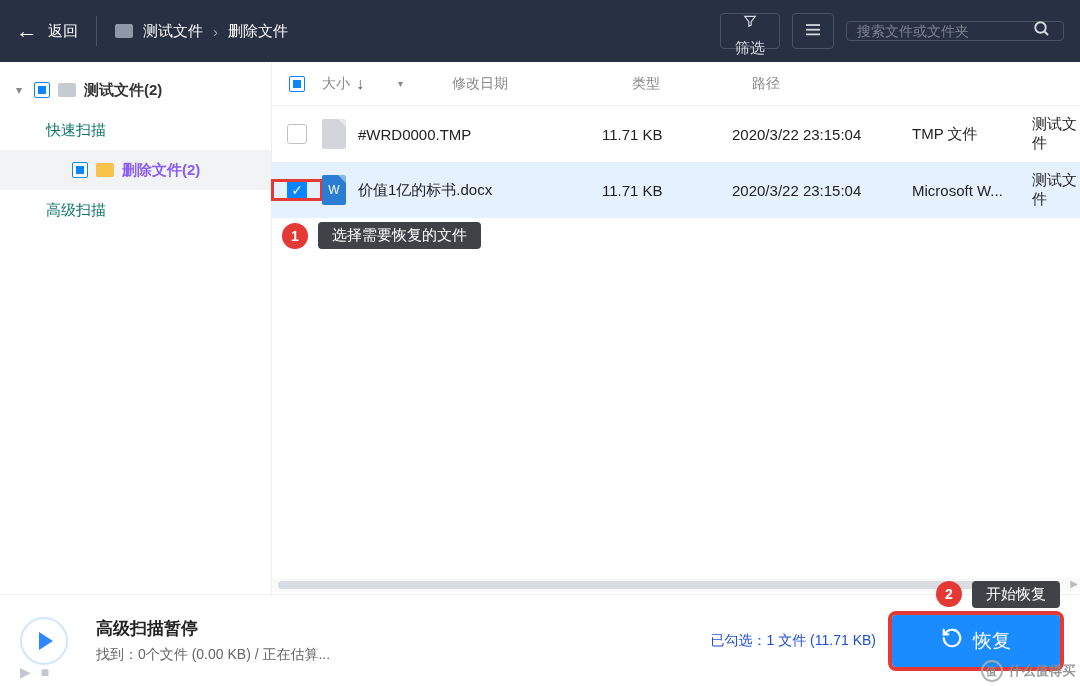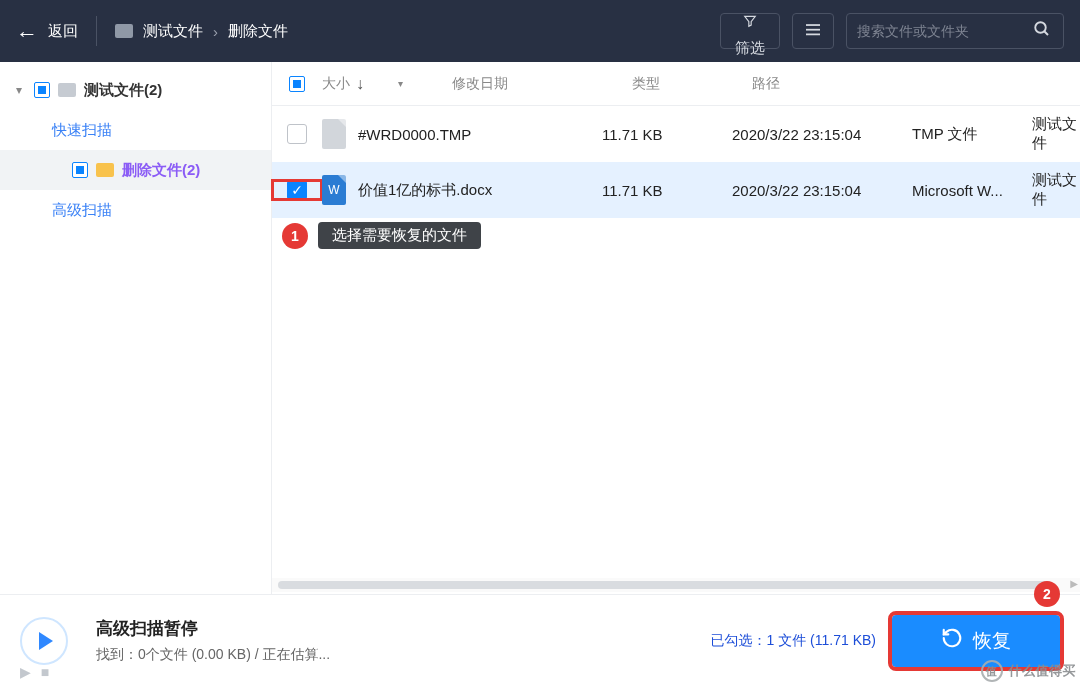--- a/index.html
+++ b/index.html
@@ -8,29 +8,29 @@
 
 .topbar { height:62px; background:#283043; display:flex; align-items:center; padding:0 16px; color:#d5d9e0; font-size:15px; }
 .back-btn { display:flex; align-items:center; gap:10px; cursor:pointer; color:#fff; }
 .back-arrow { font-size:22px; }
 .top-divider { width:1px; height:30px; background:#4a5264; margin:0 18px; }
 .breadcrumb { display:flex; align-items:center; gap:10px; color:#fff; }
 .bc-sep { color:#9aa0ad; }
 .top-spacer { flex:1; }
 .top-btn { height:36px; border:1px solid #4a5264; border-radius:4px; background:transparent; color:#d5d9e0; padding:0 14px; display:flex; align-items:center; gap:8px; margin-left:12px; cursor:pointer; font-size:15px;flex-direction:column; }
 .top-btn.icon-only{ width:42px; justify-content:center; padding:0; }
-.search-wrap { display:flex; align-items:center; border:1px solid #4a5264; border-radius:4px; height:36px; margin-left:12px; padding-right:6px; }
+.search-wrap { display:flex; align-items:center; border:1px solid #4a5264; border-radius:4px; height:20px; margin-left:12px; padding-right:6px; }
 .search-input { width:180px; background:transparent; border:none; color:#d5d9e0; padding:0 10px; height:100%; font-size:14px; outline:none; }
 .search-input::placeholder { color:#7d8391; }
 .search-btn { width:30px; text-align:center; color:#d5d9e0; cursor:pointer; font-size:18px; }
 
 .main { display:flex; height:532px; position:relative; }
 .sidebar { width:272px; border-right:1px solid #eceef1; padding-top:8px; background:#fff; font-size:15px; color:#333; }
 .tree-row { display:flex; align-items:center; gap:8px; height:40px; padding:0 12px; cursor:pointer; }
-.tree-row.plain { padding-left:52px; color:#3b82f6; }
+.tree-row.plain { padding-left:24px; color:#0f766e;margin-left:22px; }
 .tree-row.active { background:#f1f3f5; font-weight:700; color:#8b5cf6; }
 .tree-row.active .lbl { font-weight:700; }
 .indent { display:inline-block; width:52px; }
 .cbx-outline { width:16px; height:16px; border:1.5px solid #0a84ff; border-radius:2px; display:flex; align-items:center; justify-content:center; background:#fff; }
 .cbx-outline .dot{ width:8px; height:8px; background:#0a84ff;}
 .chev { color:#888; font-size:12px; width:14px; text-align:center; }
 .folder-icon { width:18px; height:14px; background:#c6cbd2; border-radius:2px; }
 .folder-icon.yellow{ background:#f8c24c; }
 
 .filepanel { flex:1; display:flex; flex-direction:column; position:relative; }
@@ -218,20 +218,21 @@
     <div class="status-title">高级扫描暂停</div>
     <div class="status-sub">找到：0个文件 (0.00 KB) / 正在估算...</div>
   </div>
   <div class="bottom-spacer"></div>
   <div class="selected-info">
     <span>已勾选：</span><span>1 文件 (11.71 KB)</span>
   </div>
   <div class="recover-wrap">
     <div class="ann2">
       <span class="ann-badge">2</span>
+      <span class="ann-bubble">开始恢复</span>
     </div>
     <button class="recover-btn">
       <span>
         <svg width="22" height="22" viewBox="0 0 24 24" fill="none" stroke="#fff" stroke-width="2.3" stroke-linecap="round">
             <path d="M3 12a9 9 0 1 0 3-6.7L3 8"></path>
             <polyline points="3 3 3 8 8 8"></polyline>
           </svg>
       </span>
       <span>恢复</span>
     </button>

